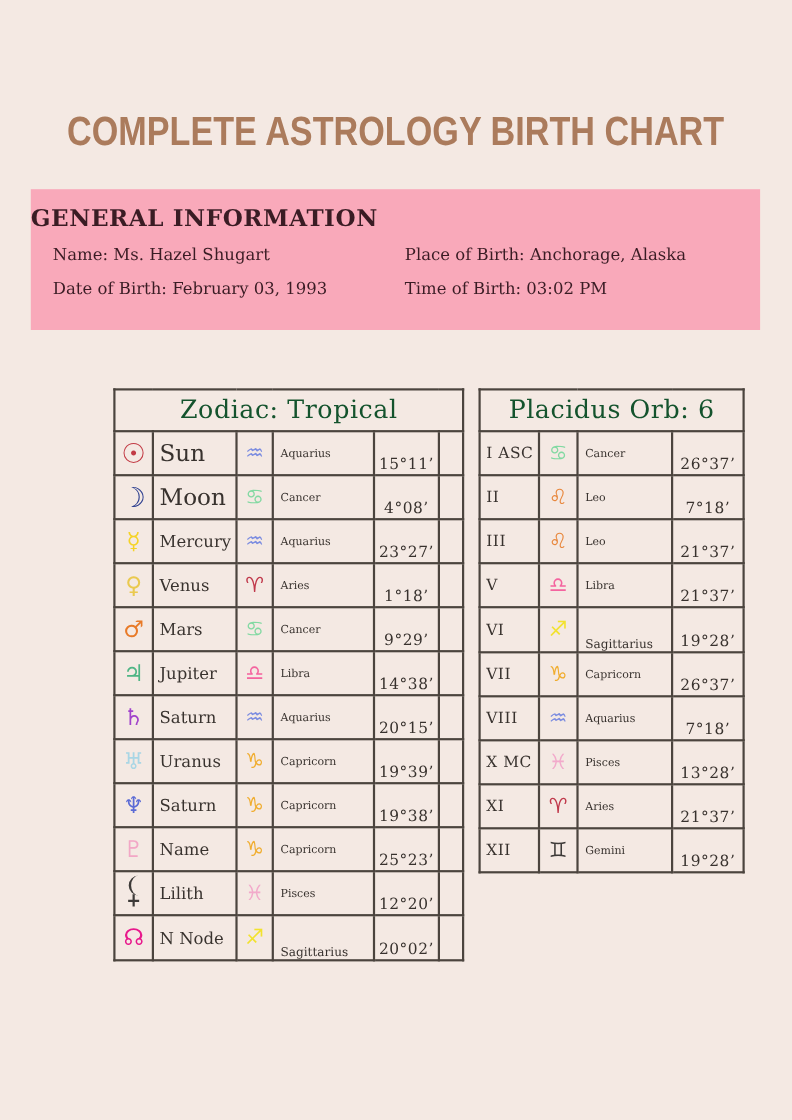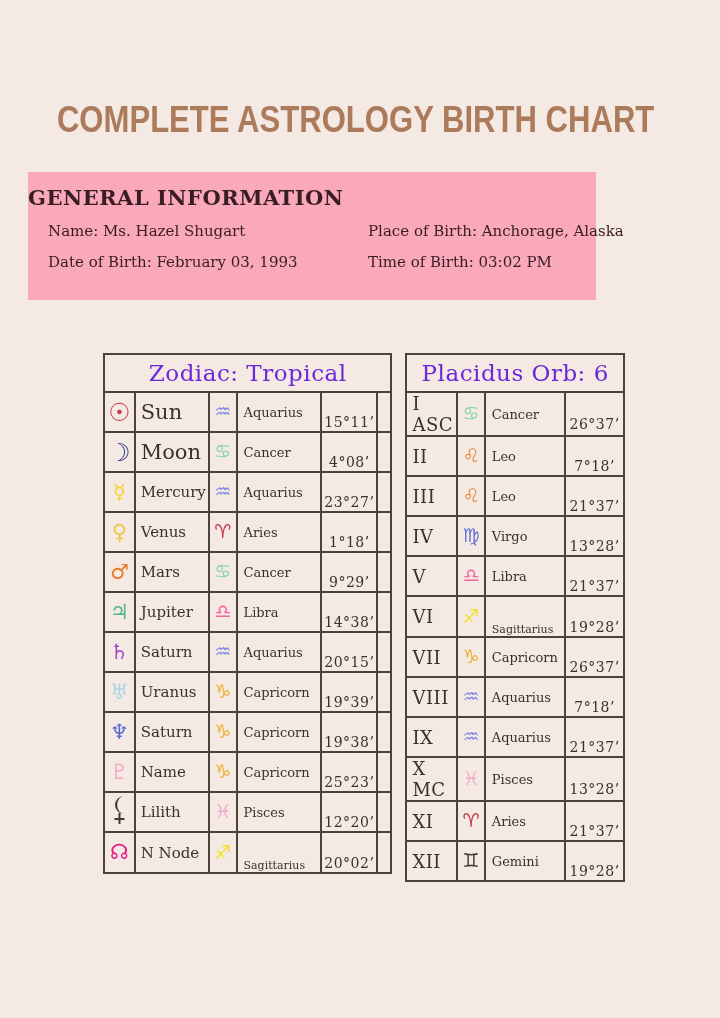--- a/index.html
+++ b/index.html
@@ -11,21 +11,21 @@
     --border:#4b443e;
   }
   html,body{margin:0;padding:0;}
   body{
     width:720px;height:1018px;
     background:var(--bg);
     font-family:"DejaVu Serif", serif;
     color:var(--ink);
     overflow:hidden;
   }
-  .page{position:relative;width:625px;height:1018px;}
+  .page{position:relative;width:720px;height:1018px;}
 
   
   h1.title{
     margin:0;padding-top:100px;
     text-align:center;
     font-family:"Liberation Sans", sans-serif;
     font-weight:800;
     font-size:37px;
     line-height:40px;
     color:var(--brown);
@@ -65,33 +65,33 @@
     display:flex;gap:13px;align-items:flex-start;
   }
   table{border-collapse:collapse;table-layout:fixed;}
   th,td{border:2px solid var(--border);padding:0;box-sizing:border-box;}
   th.tbl-head{
     height:38px;
     font-size:23px;
     font-weight:400;
     letter-spacing:.5px;
     text-align:center;
-    color:#6d28d9;
+    color:#14532d;
   }
   tbody td{height:40px;}
   td.c-picon,td.c-sicon{text-align:center;vertical-align:middle;}
   .picon{font-family:"DejaVu Sans", sans-serif;font-size:21px;line-height:1;display:inline-block;}
   .sicon{font-family:"DejaVu Sans", sans-serif;font-size:19px;line-height:1;display:inline-block;}
   tr.big .picon{font-size:25px;}
   .pname{font-size:15px;padding-left:5px;display:block;}
   tr.big .pname{font-size:21px;}
-  .sname{font-size:13px;padding-left:6px;display:block;}
+  .sname{font-size:10px;padding-left:6px;display:block;}
   .sname.sm{font-size:11px;margin-top:26px;}
   .deg{font-size:14px;text-align:center;display:block;letter-spacing:.5px;margin-top:20px;}
-  .house{font-size:18px;padding-left:5px;display:block;letter-spacing:.5px;}
+  .house{font-size:14px;padding-left:5px;display:block;letter-spacing:.5px;}
   td.c-empty{background:transparent;}
   svg.lilith{display:block;margin:0 auto;}
 </style>
 </head>
 <body>
 
 <div class="page">
 
   <h1 class="title"><span>COMPLETE ASTROLOGY BIRTH CHART</span></h1>
 
@@ -341,32 +341,20 @@
     <td class="c-sicon"><span class="sicon" style="color: rgb(232, 135, 60);">♌</span></td>
     <td>
               <span class="sname">Leo</span>
             </td>
     <td>
               <span class="deg">21°37’</span>
             </td>
   </tr>
           <tr>
     <td>
-              <span class="house">IV</span>
-            </td>
-    <td class="c-sicon"><span class="sicon" style="color: rgb(98, 114, 218);">♍</span></td>
-    <td>
-              <span class="sname">Virgo</span>
-            </td>
-    <td>
-              <span class="deg">13°28’</span>
-            </td>
-  </tr>
-          <tr>
-    <td>
               <span class="house">V</span>
             </td>
     <td class="c-sicon"><span class="sicon" style="color: rgb(244, 100, 159);">♎</span></td>
     <td>
               <span class="sname">Libra</span>
             </td>
     <td>
               <span class="deg">21°37’</span>
             </td>
   </tr>
@@ -397,32 +385,20 @@
           <tr>
     <td>
               <span class="house">VIII</span>
             </td>
     <td class="c-sicon"><span class="sicon" style="color: rgb(123, 140, 224);">♒</span></td>
     <td>
               <span class="sname">Aquarius</span>
             </td>
     <td>
               <span class="deg">7°18’</span>
-            </td>
-  </tr>
-          <tr>
-    <td>
-              <span class="house">IX</span>
-            </td>
-    <td class="c-sicon"><span class="sicon" style="color: rgb(123, 140, 224);">♒</span></td>
-    <td>
-              <span class="sname">Aquarius</span>
-            </td>
-    <td>
-              <span class="deg">21°37’</span>
             </td>
   </tr>
           <tr>
     <td>
               <span class="house">X MC</span>
             </td>
     <td class="c-sicon"><span class="sicon" style="color: rgb(242, 170, 203);">♓</span></td>
     <td>
               <span class="sname">Pisces</span>
             </td>

